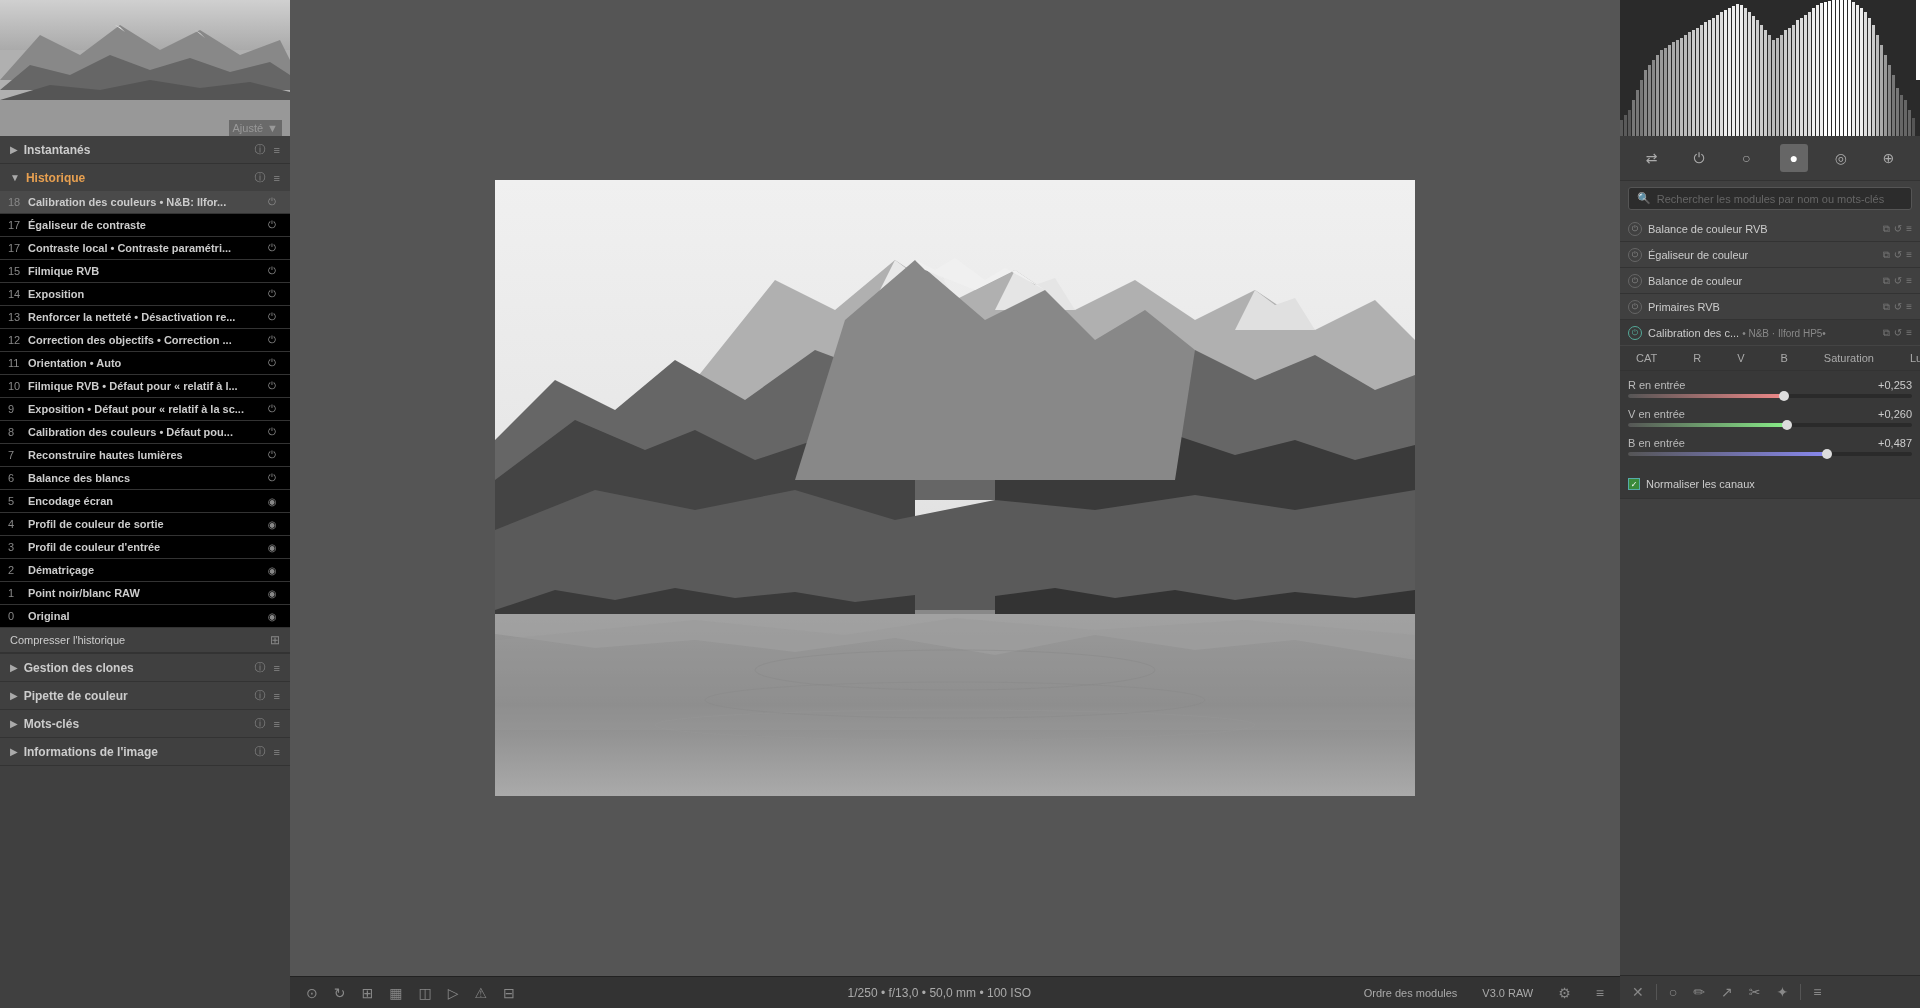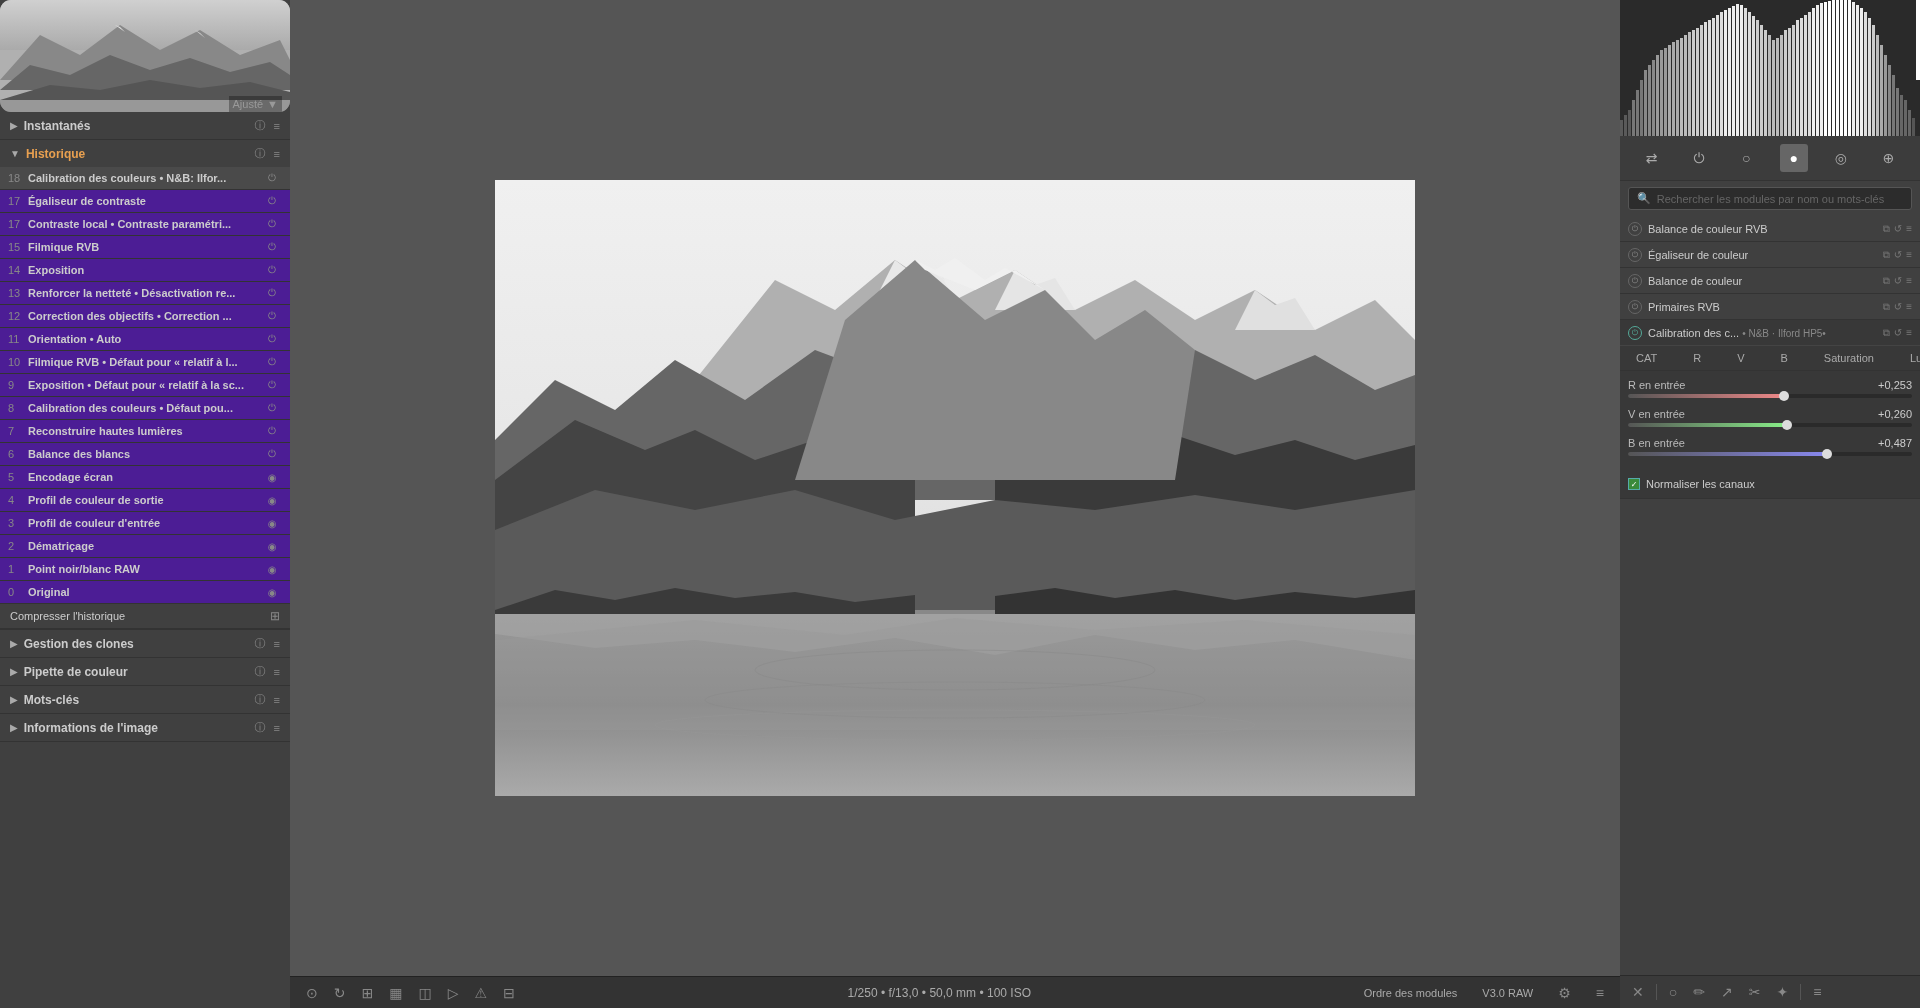--- a/index.html
+++ b/index.html
@@ -28,26 +28,25 @@
       width: 290px;
       background: #404040;
       display: flex;
       flex-direction: column;
       overflow: hidden;
       flex-shrink: 0;
     }
 
     .thumbnail-area {
       width: 100%;
-      height: 112px;
+      height: 136px;
       background: #2a2a2a;
       position: relative;
       overflow: hidden;
       flex-shrink: 0;
-      border-radius: 11px;
     }
 
     .adjusted-label {
       position: absolute;
       bottom: 0;
       right: 8px;
       color: #ccc;
       font-size: 11px;
       padding: 2px 4px;
       background: rgba(0,0,0,0.3);
@@ -101,21 +100,21 @@
     .section-icons {
       display: flex;
       gap: 8px;
       align-items: center;
       color: #888;
       font-size: 11px;
     }
 
     
     .historique-list {
-      background: #4c1d95;
+      background: #000000;
     }
 
     .hist-item {
       display: flex;
       align-items: center;
       padding: 3px 10px 3px 8px;
       border-bottom: 1px solid #333;
       cursor: pointer;
       min-height: 20px;
     }

